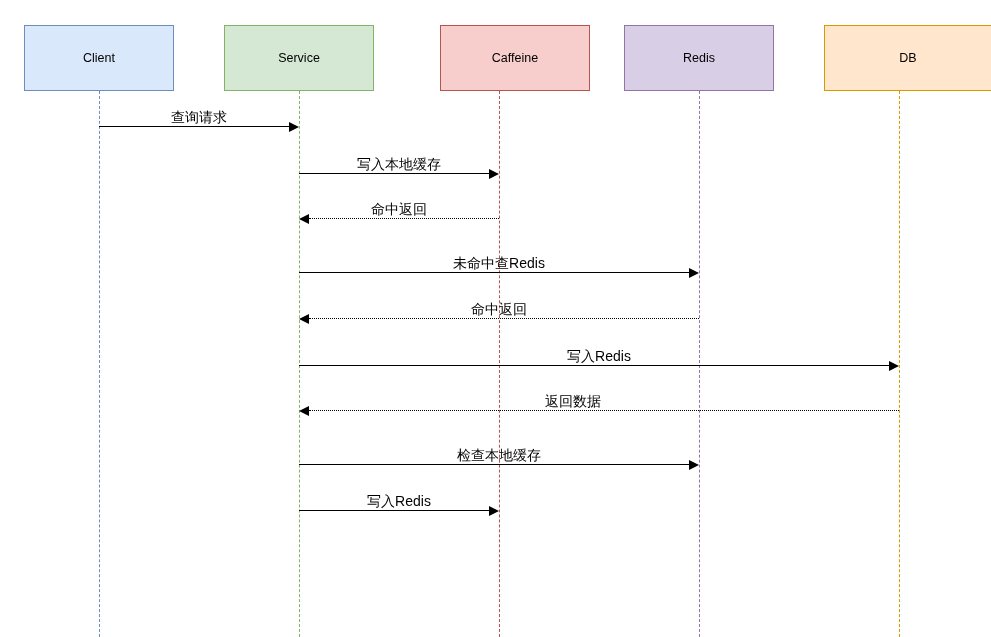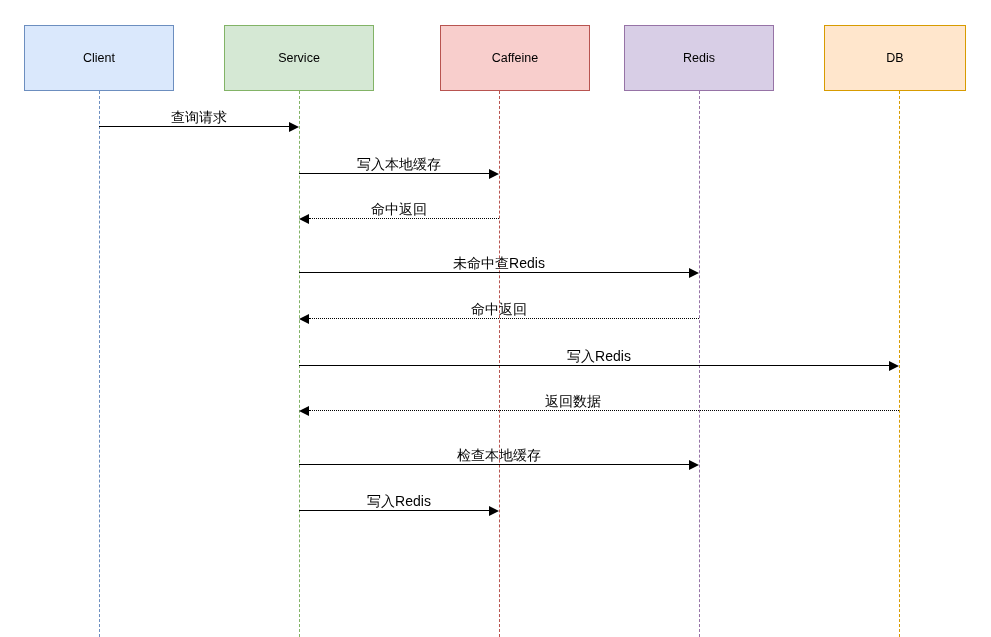--- a/index.html
+++ b/index.html
@@ -117,17 +117,17 @@
       </div>
       <div class="participant-box" style="left: 224px; top: 25px; width: 150px; height: 66px; background: rgb(213, 232, 212); border-color: rgb(130, 179, 102);">
         <span class="participant-label">Service</span>
       </div>
       <div class="participant-box" style="left: 424px; top: 25px; width: 150px; height: 66px; background: rgb(248, 206, 204); border-color: rgb(184, 84, 80); margin-left: 16px;">
         <span class="participant-label">Caffeine</span>
       </div>
       <div class="participant-box" style="left: 624px; top: 25px; width: 150px; height: 66px; background: rgb(216, 206, 230); border-color: rgb(150, 115, 166);">
         <span class="participant-label">Redis</span>
       </div>
-      <div class="participant-box" style="left: 824px; top: 25px; width: 142px; height: 66px; background: rgb(255, 230, 204); border-color: rgb(215, 155, 0);">
+      <div class="participant-box" style="left: 824px; top: 25px; width: 168px; height: 66px; background: rgb(255, 230, 204); border-color: rgb(215, 155, 0);">
         <span class="participant-label">DB</span>
       </div>
     </div>
 </div>
 
 </body></html>

